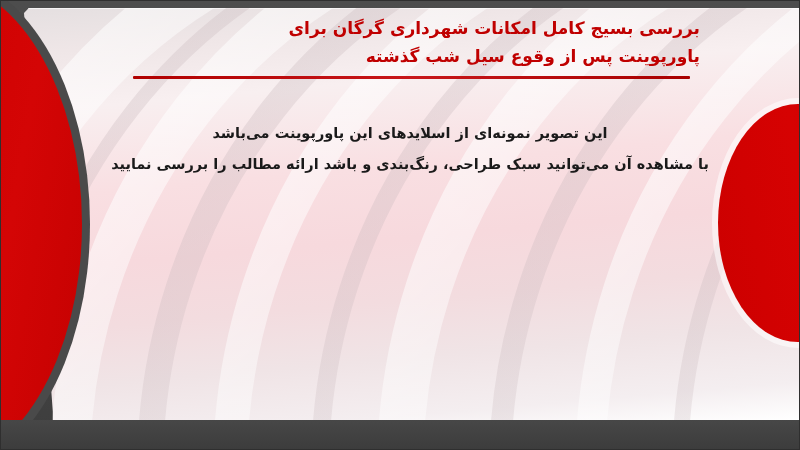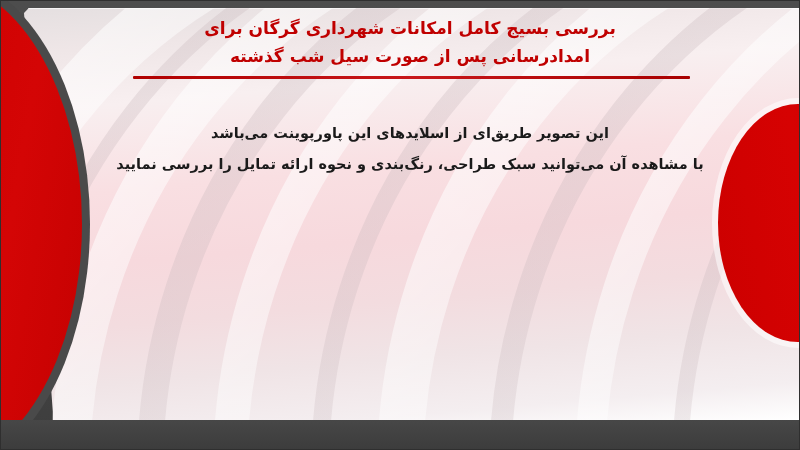--- a/index.html
+++ b/index.html
@@ -110,21 +110,20 @@
     background: #ffffff;
     opacity: .55;
   }
 
   
   .title-block {
     position: absolute;
     left: 120px;
     top: 14px;
     width: 580px;
-    text-align: center;
     z-index: 6;
   }
   .title-line {
     color: #c00000;
     font-size: 17px;
     font-weight: 700;
     line-height: 28px;
     letter-spacing: 0px;
     white-space: nowrap;
     direction: rtl;
@@ -211,24 +210,24 @@
   </div>
 
   <div class="red-right-halo"></div>
   <div class="red-right"></div>
 
   <div class="red-left-outline"></div>
   <div class="red-left"></div>
 
   <div class="title-block">
     <div class="title-line">بررسی بسیج کامل امکانات شهرداری گرگان برای</div>
-    <div class="title-line">امدادرسانی پس از صورت سیل شب گذشته</div>
+    <div class="title-line">پاورپوینت پس از وقوع سیل شب گذشته</div>
     <div class="title-rule"></div>
   </div>
 
   <div class="body-block">
-    <div class="body-line">این تصویر طریق‌ای از اسلایدهای این پاورپوینت می‌باشد</div>
-    <div class="body-line">با مشاهده آن می‌توانید سبک طراحی، رنگ‌بندی و نحوه ارائه تمایل را بررسی نمایید</div>
+    <div class="body-line">این تصویر نمونه‌ای از اسلایدهای این پاورپوینت می‌باشد</div>
+    <div class="body-line">با مشاهده آن می‌توانید سبک طراحی، رنگ‌بندی و باشد ارائه مطالب را بررسی نمایید</div>
   </div>
 
   <div class="bottom-band"></div>
   <div class="outer-border"></div>
 </div>
 
 </body></html>

